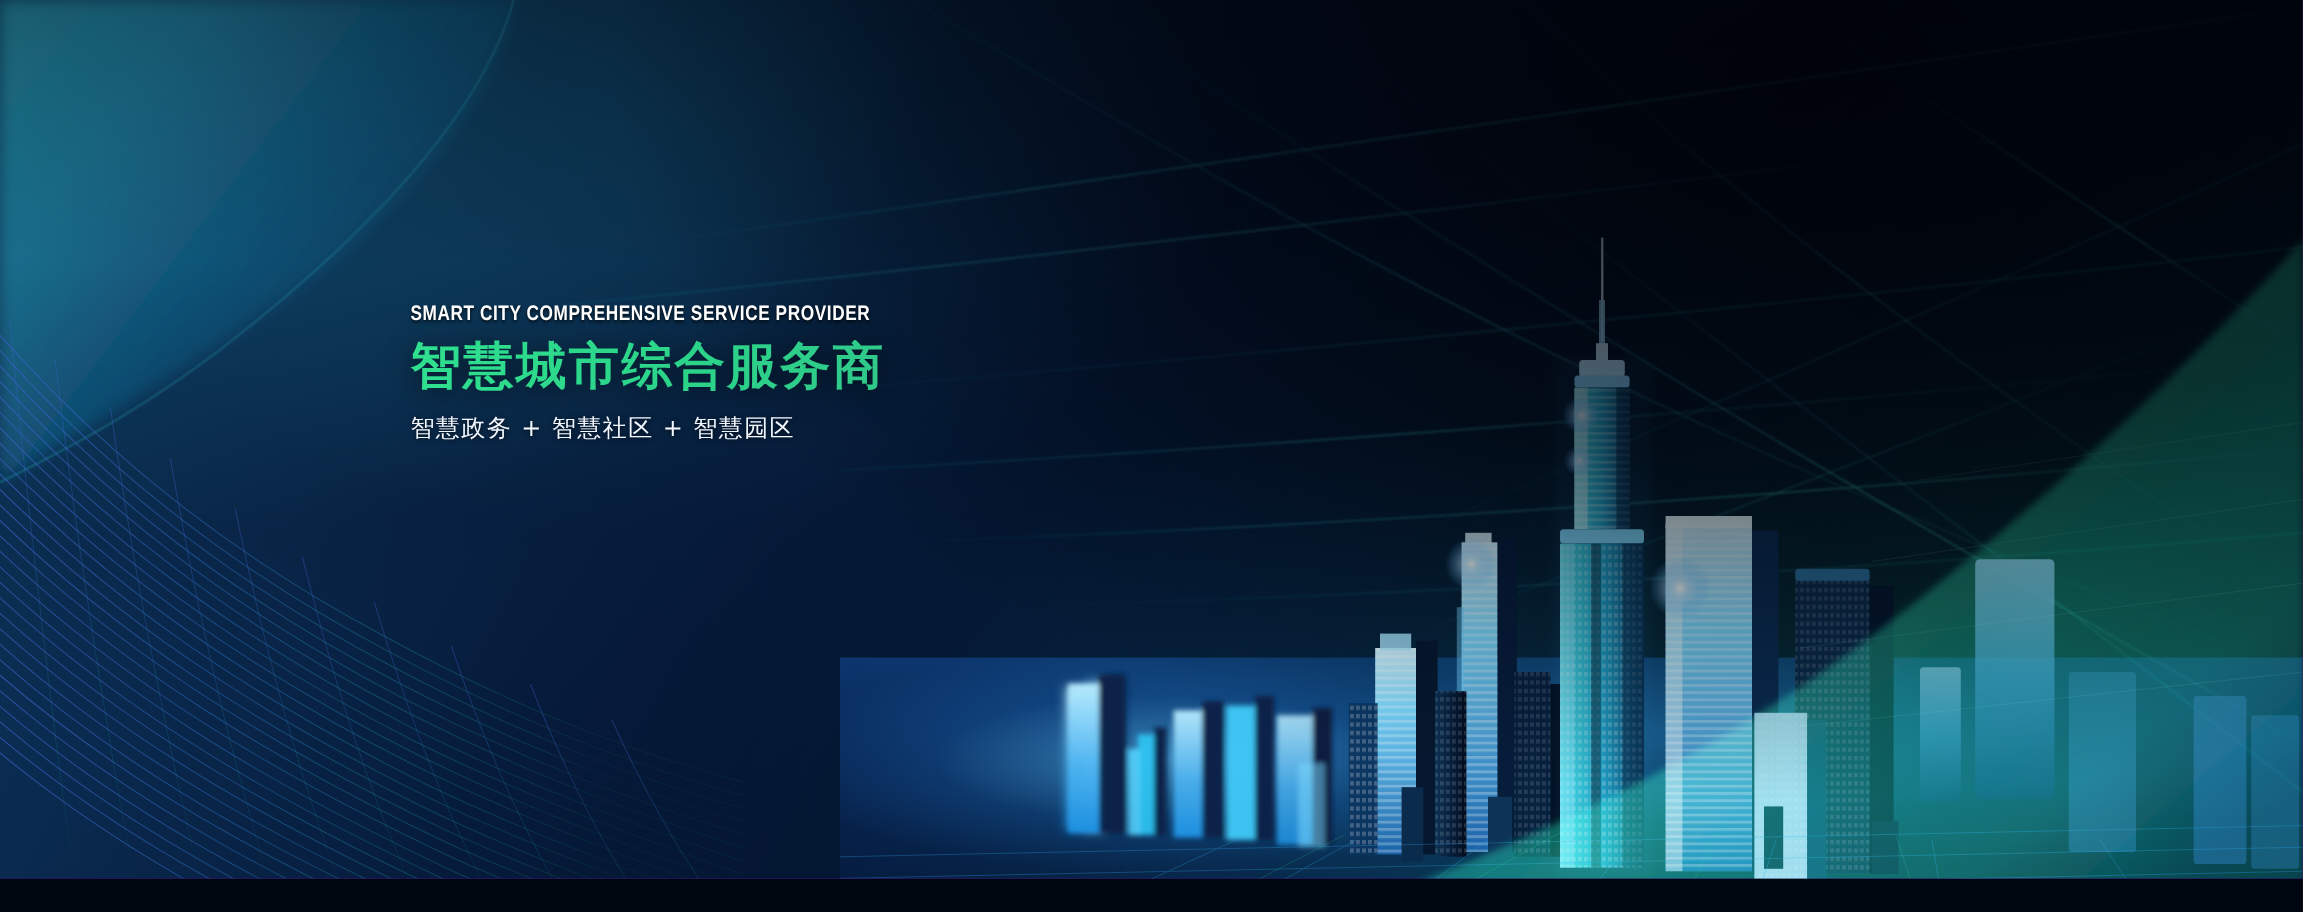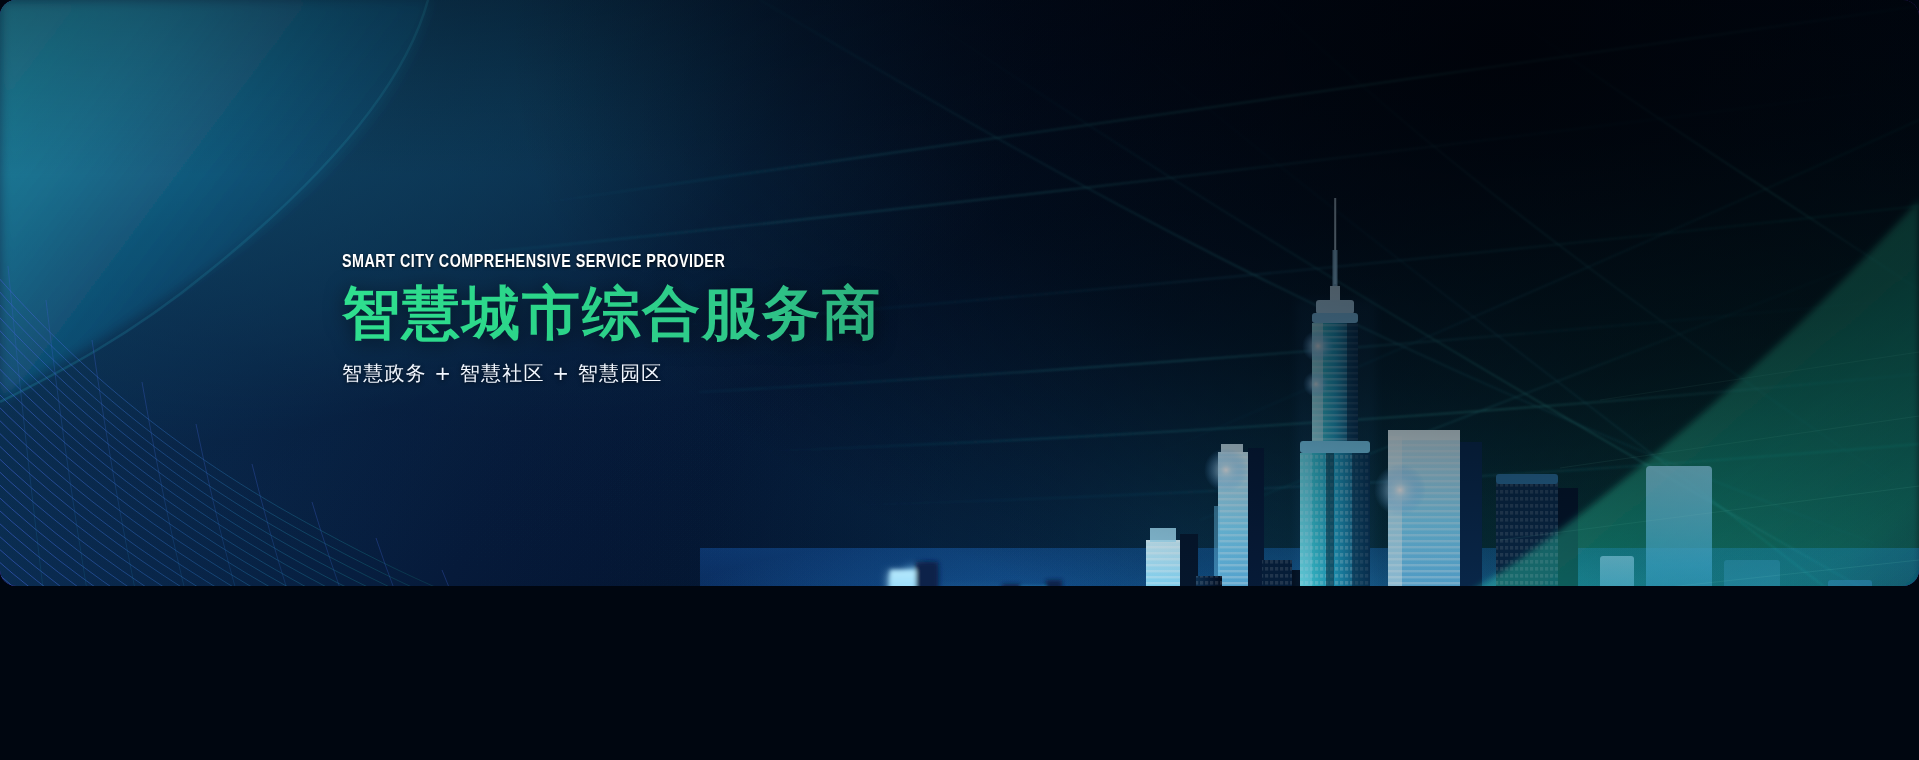--- a/index.html
+++ b/index.html
@@ -6,24 +6,23 @@
   html, body {
     width:1919px; height:760px;
     overflow:hidden;
     background:#000610;
     font-family:"Liberation Sans","DejaVu Sans",sans-serif;
   }
 
   #banner {
     position:relative;
     width:1919px;
-    height:586px;
+    height:732px;
     overflow:hidden;
     background:#6d28d9;
-    border-radius:16px;
   }
 
   .layer { position:absolute; inset:0; }
 
   
   #sky {
     background:
       radial-gradient(ellipse 1100px 700px at 6% 2%,   #15506f 0%, rgba(14,62,92,0.75) 32%, rgba(8,32,62,0.25) 62%, rgba(2,10,24,0) 86%),
       radial-gradient(ellipse 900px 620px at 28% 14%,  rgba(13,70,96,0.55) 0%, rgba(6,28,58,0.18) 55%, rgba(2,10,24,0) 82%),
       radial-gradient(ellipse 1500px 900px at 92% 96%, rgba(16,120,98,0.42) 0%, rgba(8,60,62,0.16) 48%, rgba(2,10,24,0) 78%),
@@ -78,21 +77,21 @@
     letter-spacing:0.6px;
     line-height:1;
     transform:scaleX(0.82);
     transform-origin:left center;
     white-space:nowrap;
     text-shadow:0 1px 3px rgba(0,0,0,0.75);
     margin-bottom:12px;
     font-family:"Liberation Sans","DejaVu Sans",sans-serif;
   }
   #headline {
-    font-size:58px;
+    font-size:42px;
     font-weight:bold;
     line-height:1.06;
     letter-spacing:2px;
     white-space:nowrap;
     background-image:linear-gradient(97deg,#2fe08f 0%,#2bd489 34%,#2fc98a 62%,#2aa878 88%,#1f9168 100%);
     -webkit-background-clip:text;
     background-clip:text;
     color:transparent;
     -webkit-text-fill-color:transparent;
     filter:drop-shadow(0 3px 10px rgba(0,0,0,0.55));

